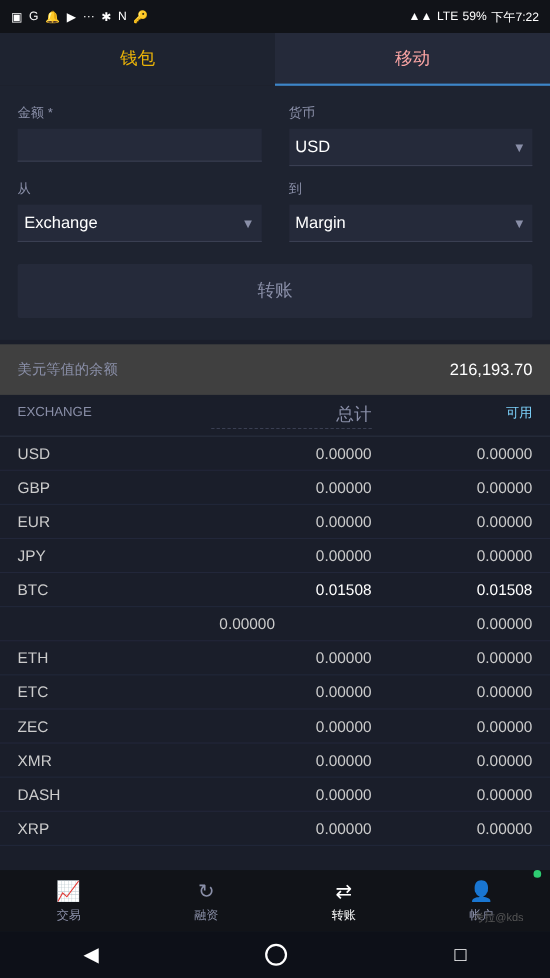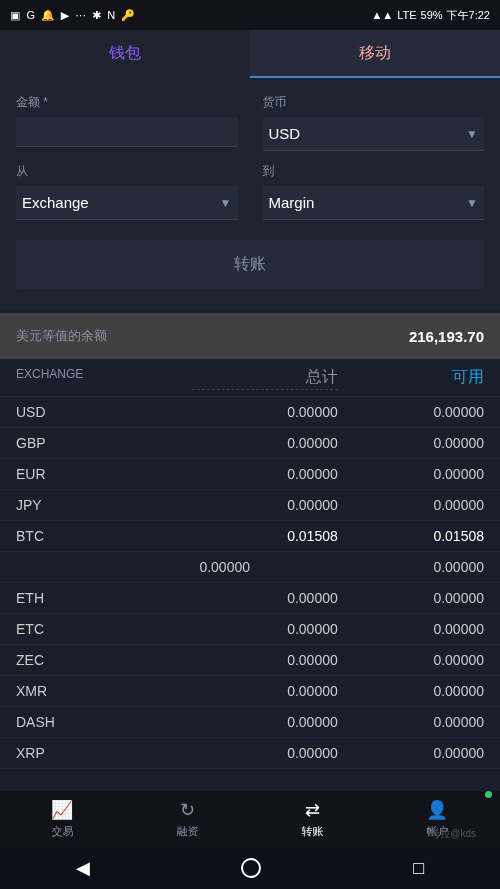--- a/index.html
+++ b/index.html
@@ -32,21 +32,21 @@
       display: flex;
       height: 48px;
       background: #1e2330;
     }
     .tab-item {
       flex: 1;
       display: flex;
       align-items: center;
       justify-content: center;
       font-size: 16px;
-      color: #8b5cf6;
+      color: #eab308;
       cursor: pointer;
       border-bottom: 2px solid transparent;
     }
     .tab-item.active {
       color: #fca5a5;
       border-bottom: 2px solid #3d85c8;
       background: #252a3a;
     }
 
     
@@ -130,21 +130,21 @@
       margin-bottom: 2px;
       gap: 32px;
     }
     .balance-label {
       font-size: 13px;
       color: #8a8fa8;
     }
     .balance-value {
       font-size: 15px;
       color: #fff;
-      font-weight: bold;
+      font-weight: normal;
     }
 
     
     .table-section {
       background: #1a1e2a;
       flex: 1;
       overflow-y: auto;
     }
 
     .table-header {
@@ -161,22 +161,22 @@
     .th-total {
       flex: 1;
       font-size: 16px;
       color: #8a8fa8;
       text-align: right;
       border-bottom: 1px dashed #3a3f52;
       padding-bottom: 1px;
     }
     .th-available {
       flex: 1;
-      font-size: 16px;
-      color: #0ea5e9;
+      font-size: 12px;
+      color: #7dd3fc;
       text-align: right;
     }
 
     .table-row {
       display: flex;
       padding: 7px 16px;
       border-bottom: 1px solid #22273a;
     }
     .td-currency {
       flex: 1.2;

